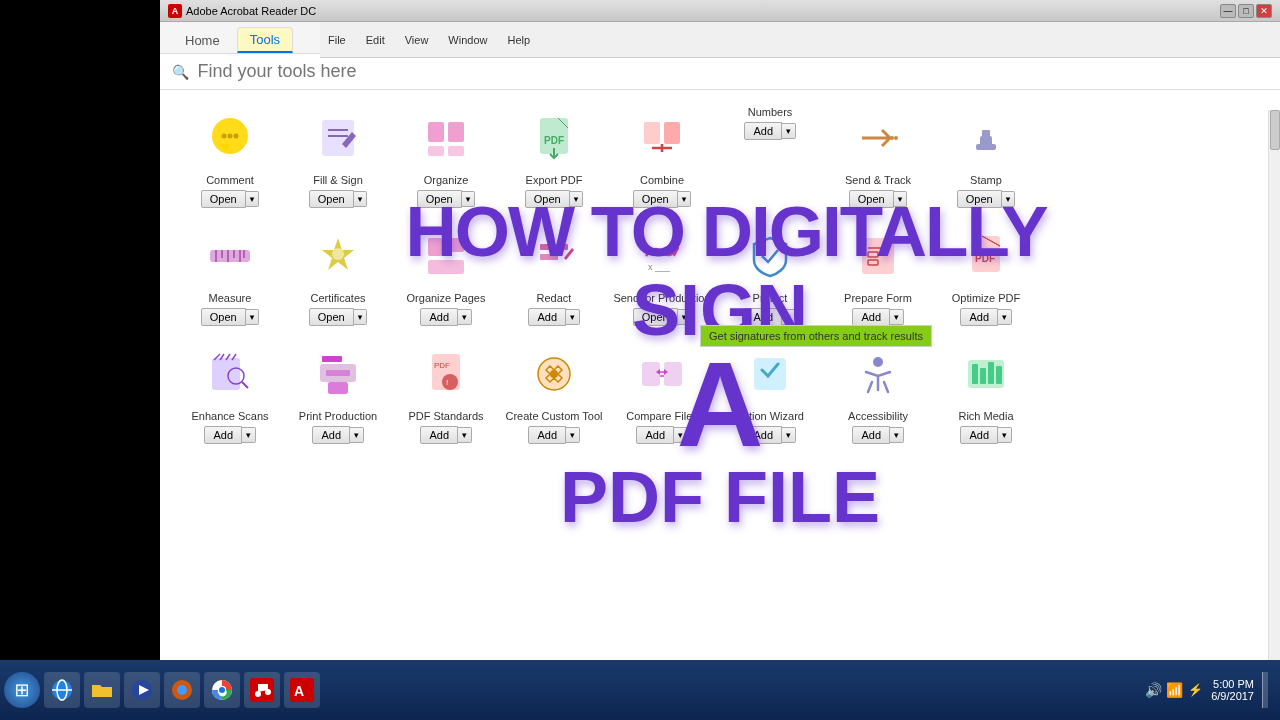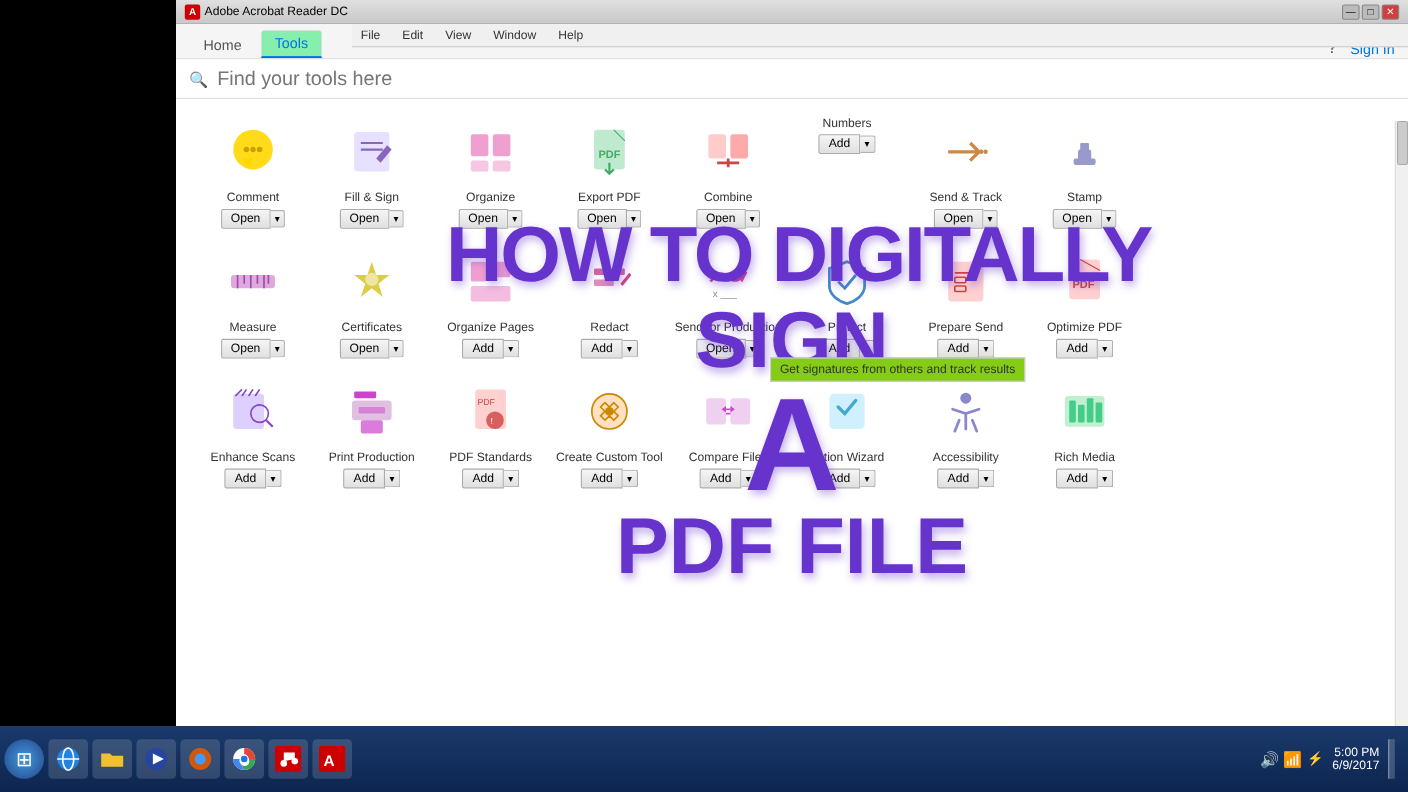--- a/index.html
+++ b/index.html
@@ -2,21 +2,21 @@
 <html><head>
   <meta charset="utf-8">
   <style>
     * { margin: 0; padding: 0; box-sizing: border-box; }
     body { width: 1280px; height: 720px; overflow: hidden; background: #000; font-family: Arial, sans-serif; }
 
     .screen { position: relative; width: 1280px; height: 720px; }
 
     
     .menu-bar {
-      position: absolute; top: 22px; left: 160px; right: 0; height: 21px;
+      position: absolute; top: 22px; left: 160px; right: 0; height: 36px;
       background: #f0f0f0; border-bottom: 1px solid #ccc;
       display: flex; align-items: center; padding: 0 4px; gap: 12px; font-size: 11px; color: #333;
     }
     .menu-item { cursor: pointer; padding: 0 4px; }
 
     
     .app-area {
       position: absolute; top: 0; left: 160px; right: 0; bottom: 60px;
       background: #fff;
     }
@@ -36,21 +36,21 @@
     
     .nav-tabs {
       height: 32px; background: #f5f5f5; border-bottom: 1px solid #ddd;
       display: flex; align-items: flex-end; padding: 0 12px; gap: 4px;
     }
     .nav-tab {
       padding: 4px 12px; font-size: 13px; cursor: pointer; border-radius: 4px 4px 0 0;
       border: 1px solid transparent; background: transparent; color: #555; text-align: right;
     }
     .nav-tab.active {
-      border: 1px solid #ddd; border-bottom: 1px solid #fff; background: #86efac;
+      border: 1px solid #ddd; border-bottom: 1px solid #fff; background: #fef9c3;
       color: #000; font-weight: 500;
     }
     .nav-right { margin-left: auto; display: flex; align-items: center; gap: 12px; font-size: 13px; }
 
     
     .search-bar {
       height: 36px; background: #fff; border-bottom: 1px solid #e0e0e0;
       display: flex; align-items: center; padding: 0 12px; gap: 8px;
     }
     .search-icon { color: #888; font-size: 14px; }
@@ -432,21 +432,21 @@
 
         <div class="tool-item">
           <div class="tool-icon-wrap">
             <svg width="48" height="48" viewBox="0 0 48 48">
                 <rect x="8" y="6" width="32" height="36" rx="3" fill="#ffd0d0"></rect>
                 <line x1="14" y1="16" x2="34" y2="16" stroke="#cc4444" stroke-width="1.5"></line>
                 <rect x="14" y="20" width="10" height="5" rx="1" stroke="#cc4444" stroke-width="1.5" fill="none"></rect>
                 <rect x="14" y="28" width="10" height="5" rx="1" stroke="#cc4444" stroke-width="1.5" fill="none"></rect>
               </svg>
           </div>
-          <div class="tool-name">Prepare Send</div>
+          <div class="tool-name">Prepare Form</div>
           <div class="btn-group">
             <button class="btn-main">Add</button>
             <button class="btn-dropdown">▾</button>
           </div>
         </div>
 
         <div class="tool-item">
           <div class="tool-icon-wrap">
             <svg width="48" height="48" viewBox="0 0 48 48">
                 <rect x="10" y="4" width="28" height="36" rx="3" fill="#ffd0d0"></rect>

